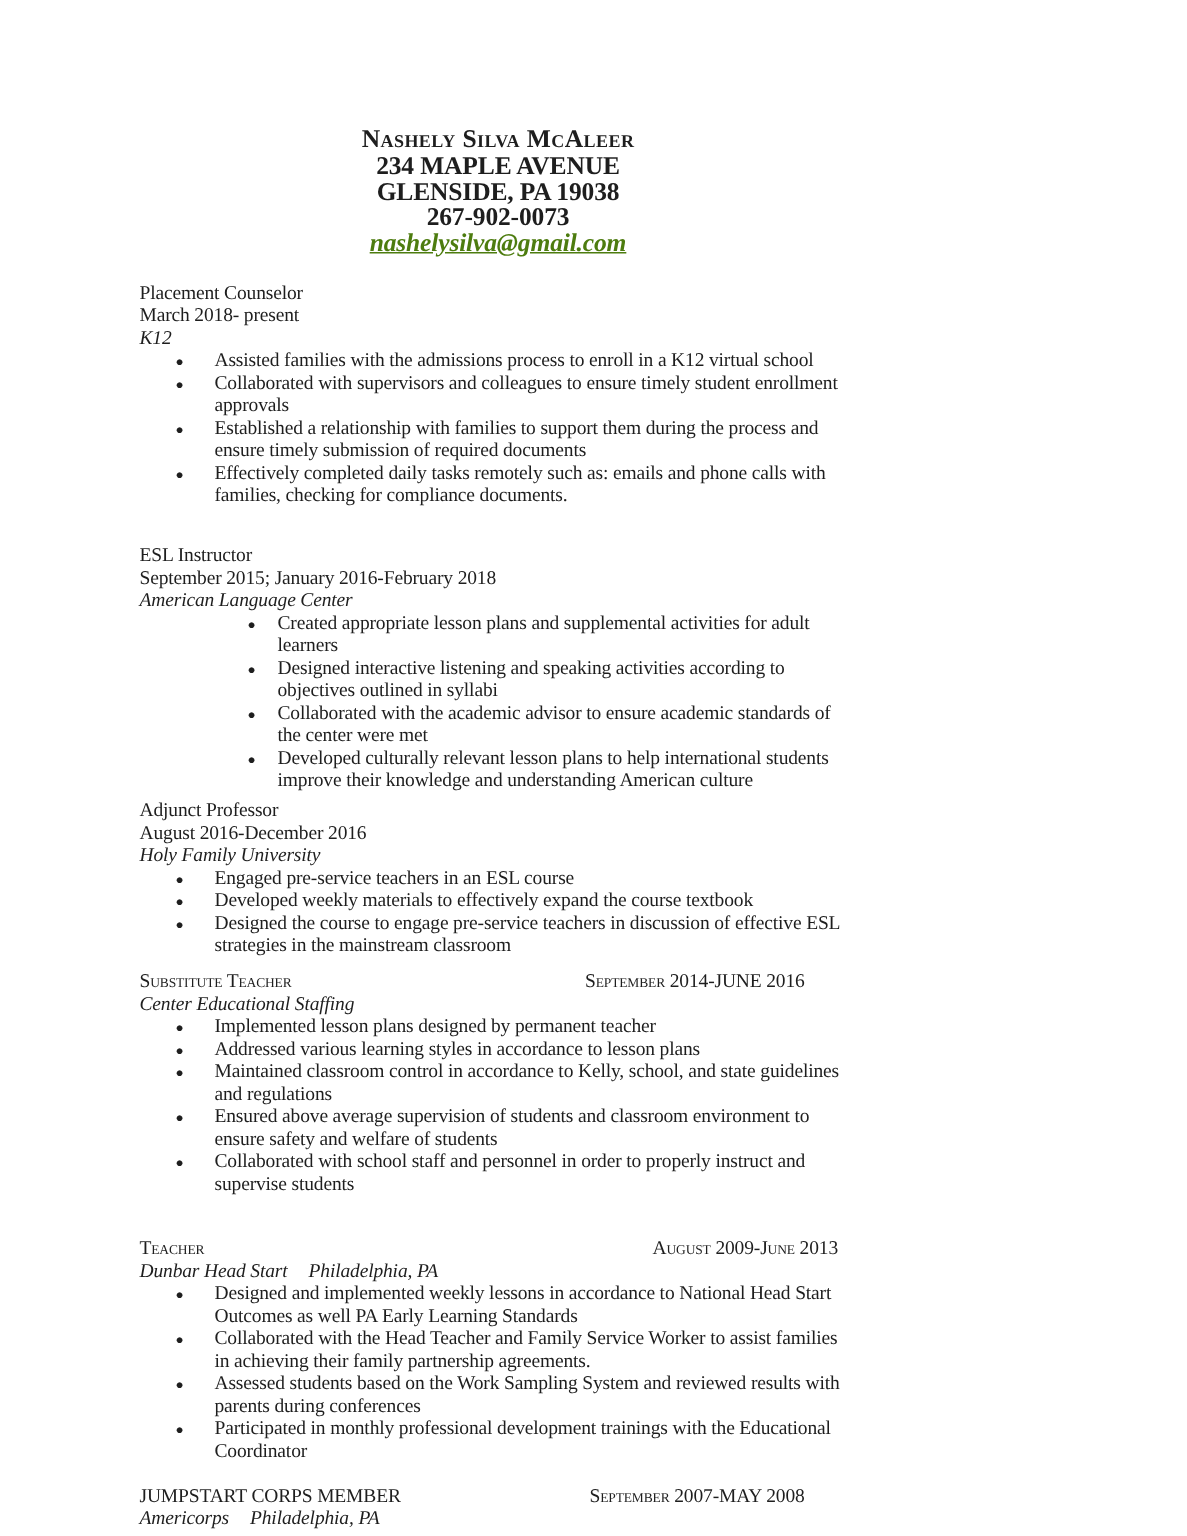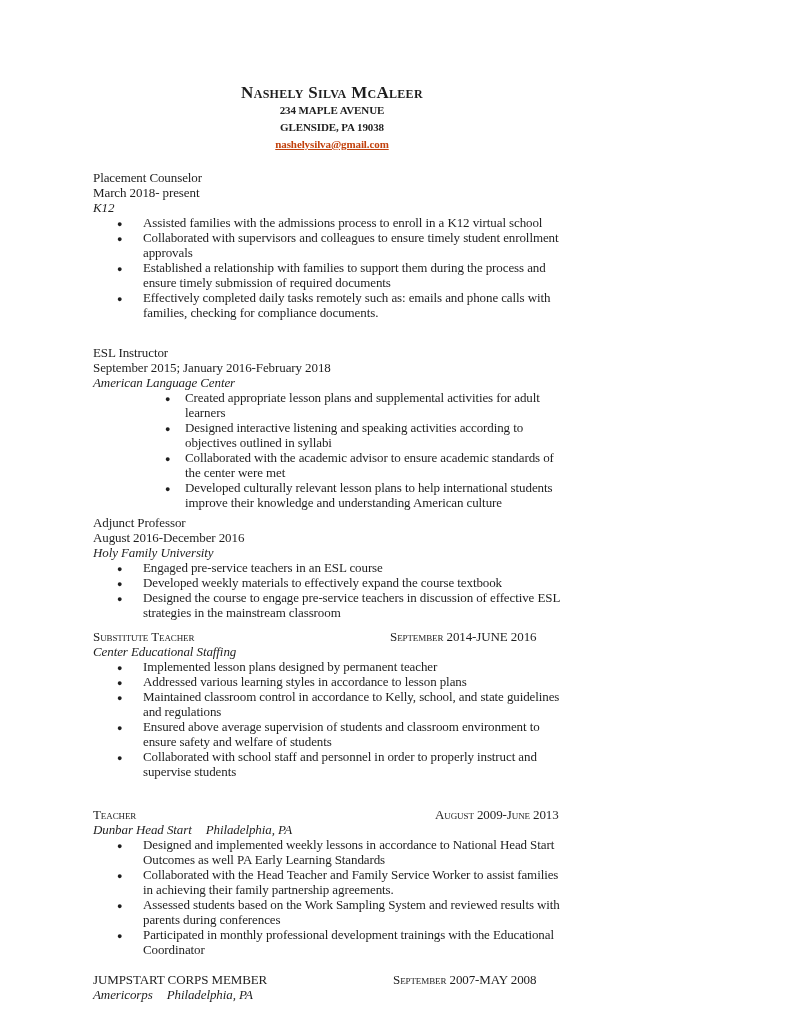--- a/index.html
+++ b/index.html
@@ -31,28 +31,29 @@
     margin-bottom: 17px;
   }
   .person-name {
     font-size: 17px;
     font-weight: bold;
     font-variant: small-caps;
     letter-spacing: 0.3px;
     margin-bottom: 1px;
   }
   .addr-line {
-    font-size: 11px;
+    font-size: 17px;
     font-weight: bold;
   }
   .email-line a {
-    color: #c2410c;
+    color: #4d7c0f;
     font-weight: bold;
     text-decoration: underline;
     cursor: pointer;
+    font-style: italic;
   }
   
   .job { margin: 0; }
   .line { line-height: 15px; }
   .job-org { font-style: italic; }
   .loc { margin-left: 14px; font-style: italic; }
   .smallcaps { font-variant: small-caps; }
   .title-row { display: flex; }
   .title-col { display: inline-block; flex: 0 0 auto; }
   ul.bullets {
@@ -76,20 +77,21 @@
 </style>
 </head>
 <body>
 
 <div class="page">
 
   <div class="resume-header">
     <div class="person-name">Nashely Silva McAleer</div>
     <div class="addr-line">234 MAPLE AVENUE</div>
     <div class="addr-line">GLENSIDE, PA 19038</div>
+    <div class="addr-line">267-902-0073</div>
     <div class="addr-line email-line">
       <a>nashelysilva@gmail.com</a>
     </div>
   </div>
 
   <section class="job">
     <div class="line">Placement Counselor</div>
     <div class="line">March 2018- present</div>
     <div class="line job-org"><span>K12</span></div>
     <ul class="bullets">

